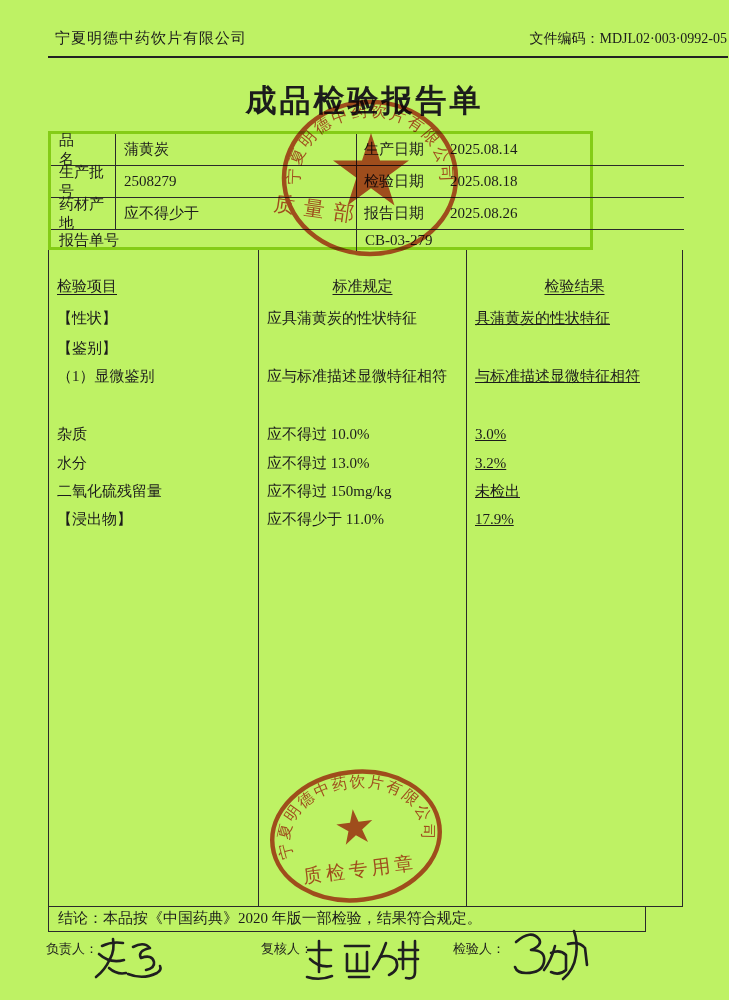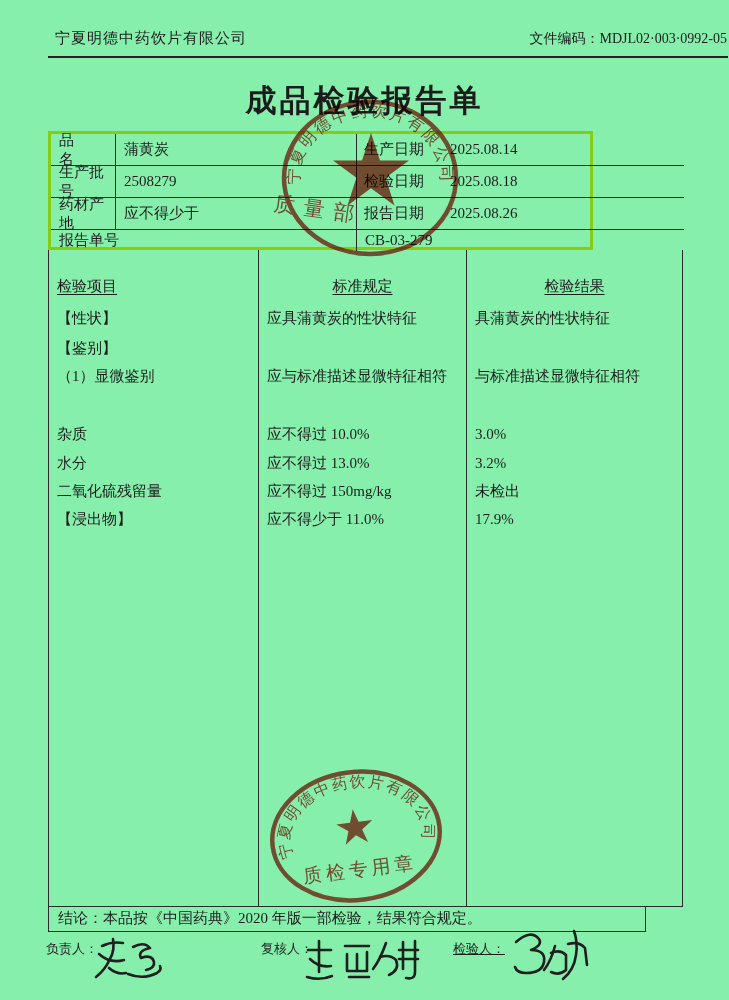--- a/index.html
+++ b/index.html
@@ -1,18 +1,18 @@
 <!DOCTYPE html>
 <html><head>
 <meta charset="utf-8">
 <style>
   html,body { margin:0; padding:0; background:#e8e8e8; }
   .page {
     position:relative; width:729px; height:1000px; margin:0 auto;
-    background:#86efac; overflow:hidden;
+    background:#bef264; overflow:hidden;
     font-family:"Liberation Serif","DejaVu Serif",serif; color:#1c1c1c;
   }
   .abs { position:absolute; }
   
   .company { left:55px; top:29px; font-size:15px; letter-spacing:1px; }
   .doccode { right:2px; top:30px; font-size:14px; }
   .hdr-rule { left:48px; top:56px; width:680px; height:2px; background:#222; }
   
   .title { left:0; top:80px; width:100%; text-align:center;
            font-size:31px; font-weight:bold; letter-spacing:3px; }
@@ -32,30 +32,30 @@
     border:1px solid #2a2a2a; border-top:none; box-sizing:border-box; font-size:15px; }
   .vline { position:absolute; top:0; bottom:0; width:1px; background:#2a2a2a; }
   .v1 { left:209px; } .v2 { left:417px; }
   .mhead { position:absolute; top:7px; text-decoration:underline; text-underline-offset:3px;margin-top:20px; }
   .mh1 { left:8px; }
   .mh2 { left:210px; width:207px; text-align:center; }
   .mh3 { left:418px; width:215px; text-align:center; }
   .mrow { position:absolute; left:0; width:100%; display:flex; line-height:19px; }
   .mc1 { width:209px; padding-left:8px; box-sizing:border-box; }
   .mc2 { width:208px; padding-left:9px; box-sizing:border-box; }
-  .mc3 { padding-left:9px; box-sizing:border-box; }
+  .mc3 { padding-left:9px; box-sizing:border-box;text-decoration:underline; }
   .r1{top:59px} .r2{top:89px} .r3{top:117px} .r4{top:145px}
   .r5{top:175px} .r6{top:204px} .r7{top:232px} .r8{top:260px}
   
   .conclusion { left:48px; top:907px; width:598px; height:25px;
     border:1px solid #2a2a2a; border-top:none; box-sizing:border-box;
     font-size:15px; line-height:23px; padding-left:9px; }
   
   .sig-label { top:940px; font-size:13px; }
-  .sl1 { left:46px; } .sl2 { left:261px; } .sl3 { left:453px;text-decoration:underline; }
+  .sl1 { left:46px; } .sl2 { left:261px; } .sl3 { left:453px; }
   .sig-svg { position:absolute; }
   .sig-svg path { fill:none; stroke:#1f1f1f; stroke-width:2.6;
     stroke-linecap:round; stroke-linejoin:round; }
   
   .stamp { position:absolute; mix-blend-mode:multiply; opacity:0.88; }
   .stamp .ring { fill:none; stroke:#cf392c; stroke-width:4.5; }
   .stamp .star { fill:#cf392c; }
   .stamp text { fill:#cf392c; }
 </style>
 </head>

